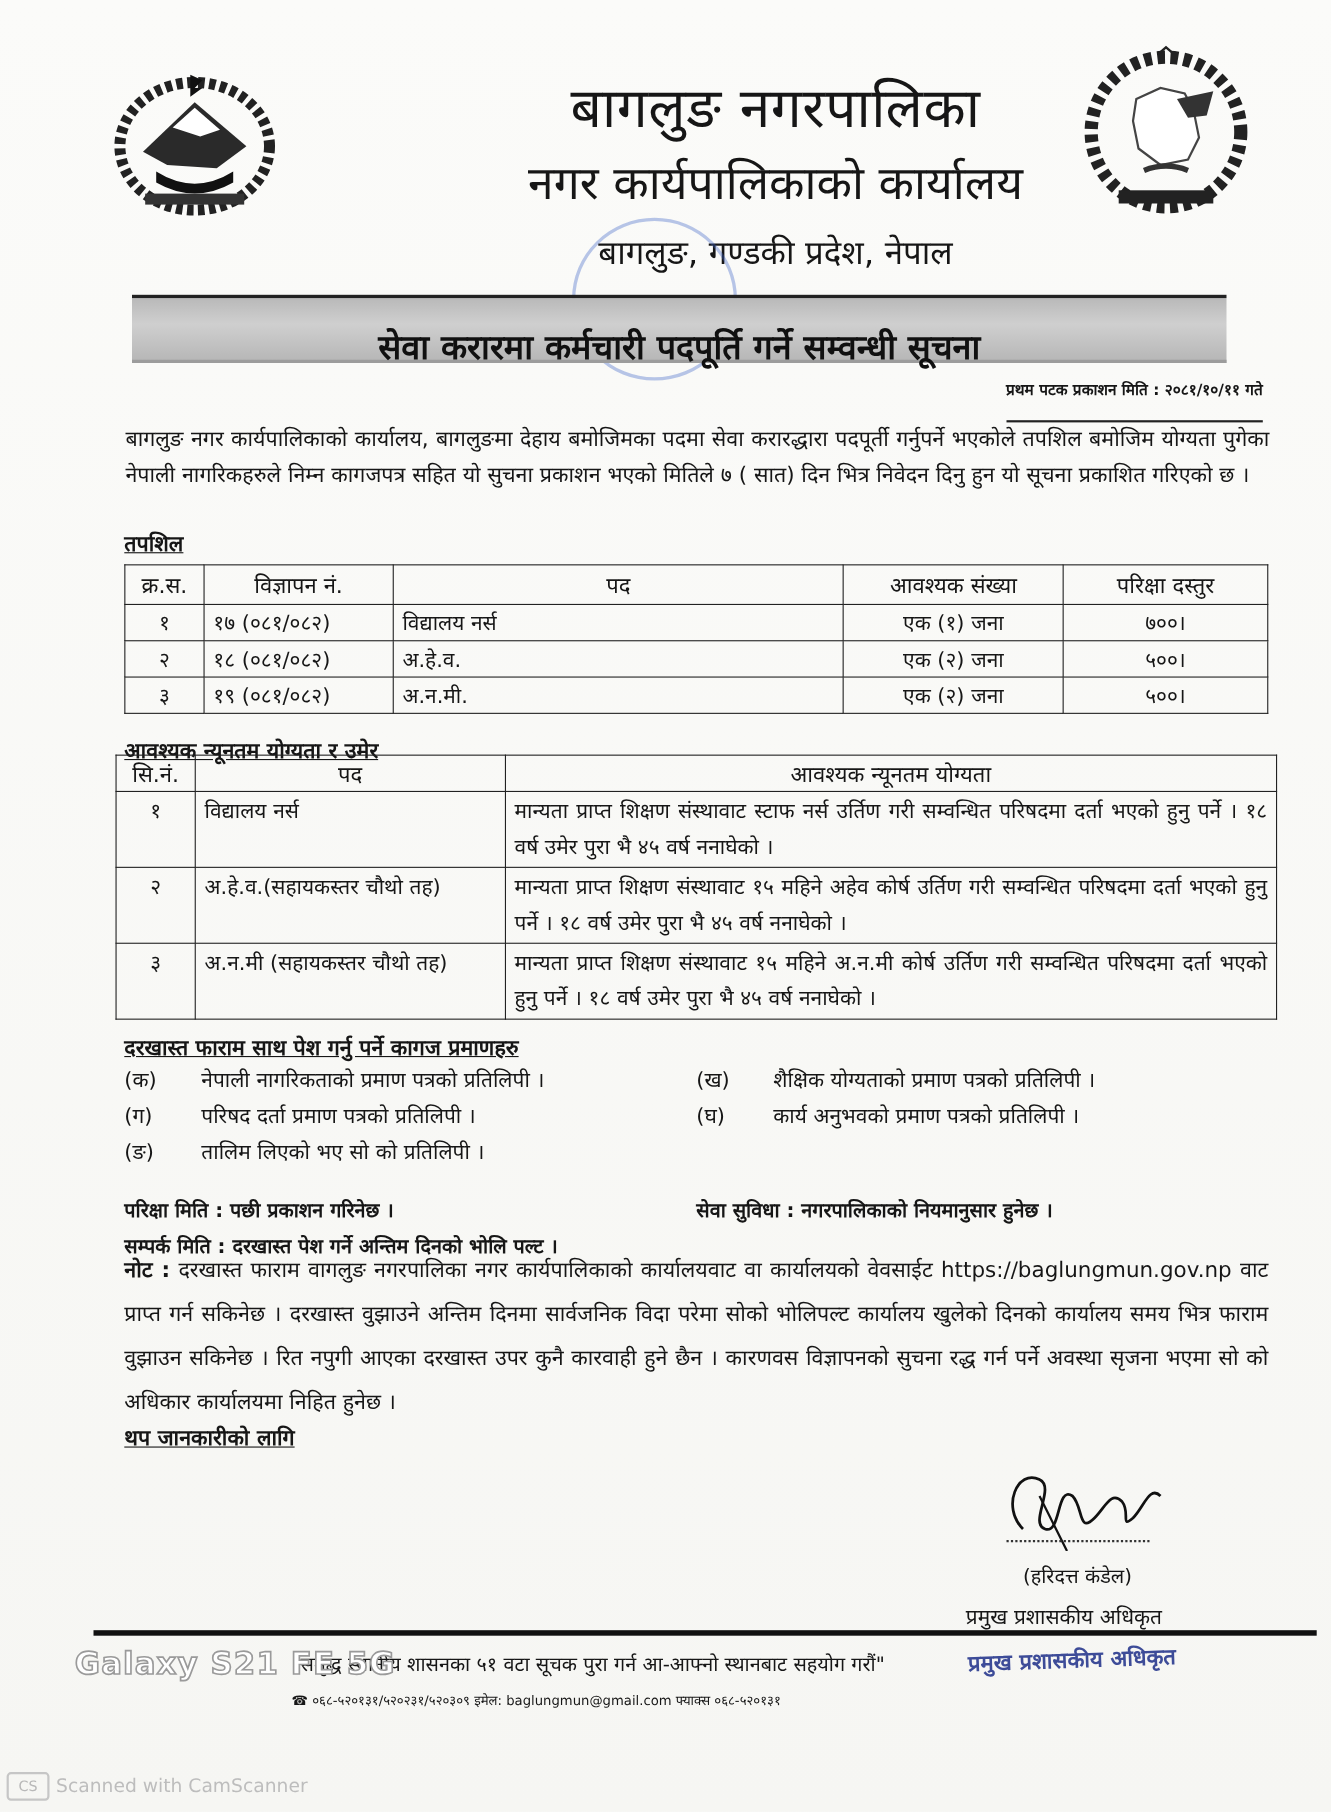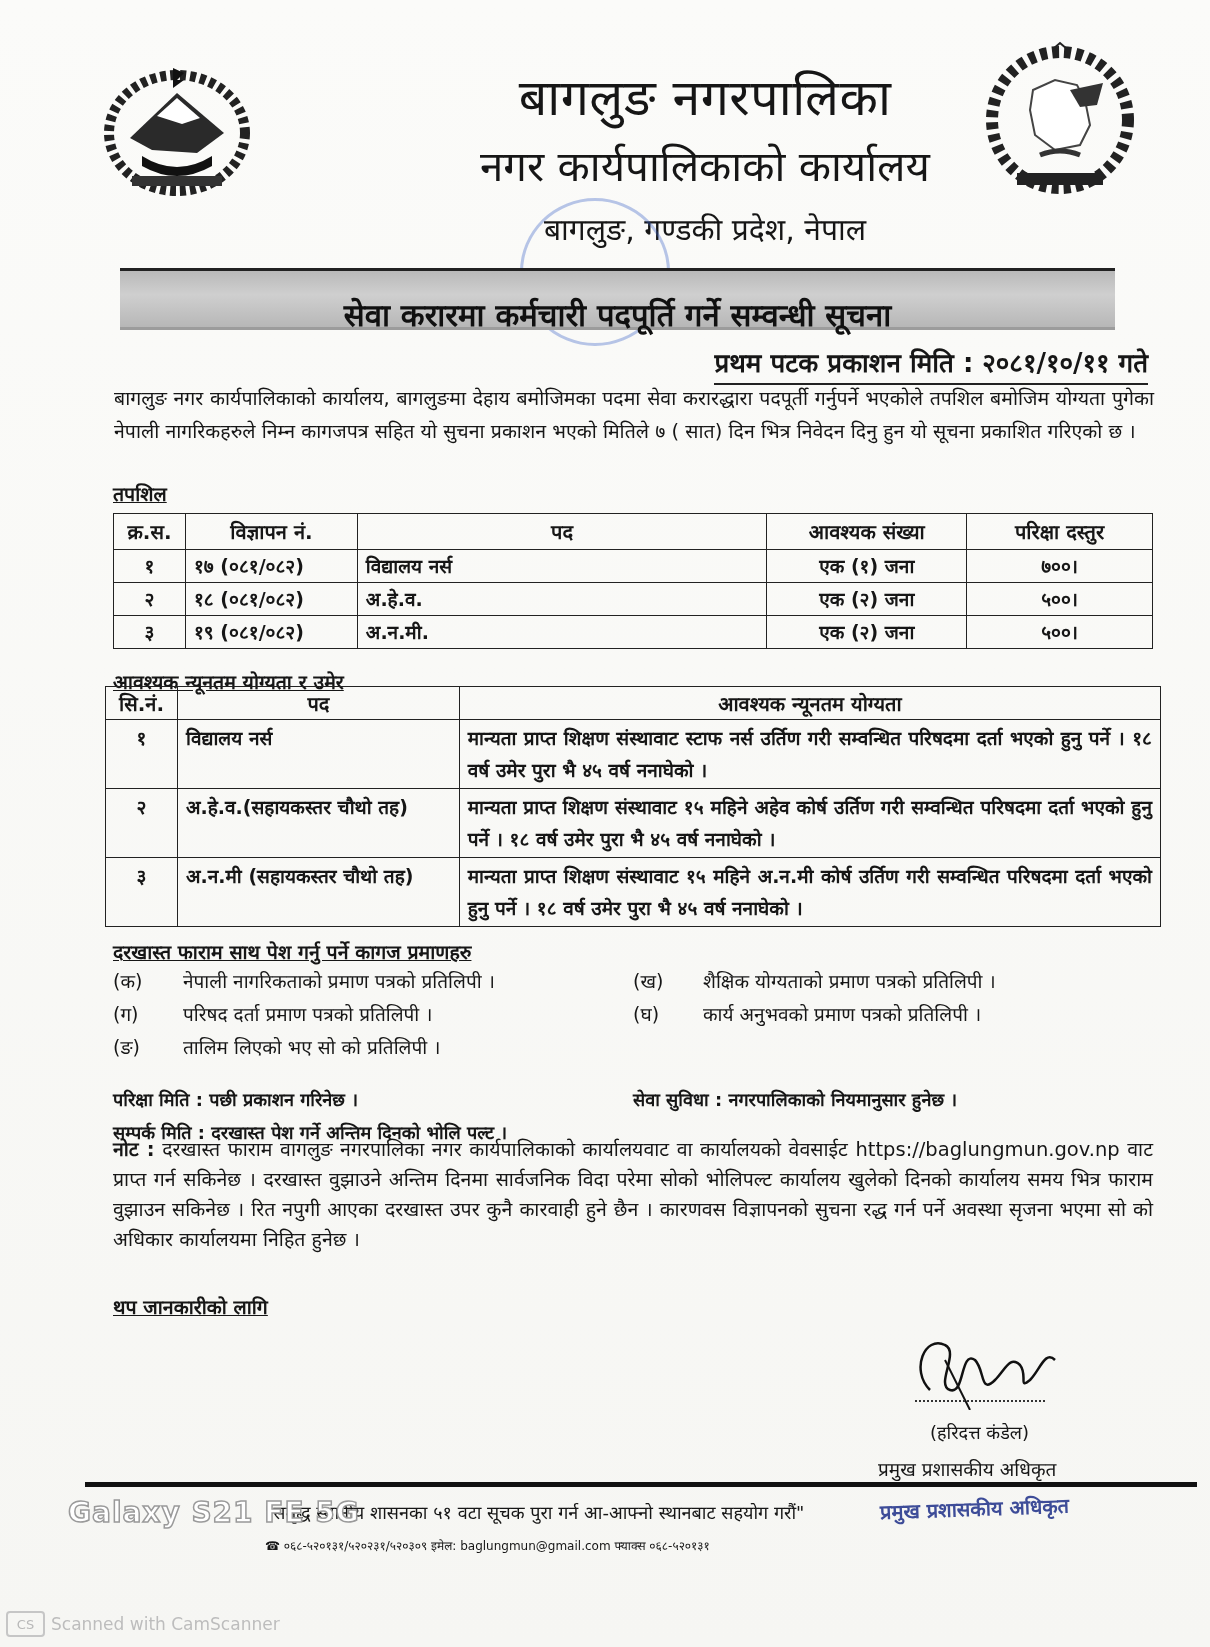--- a/index.html
+++ b/index.html
@@ -12,44 +12,44 @@
   .logo-left { left: 102px; top: 58px; width: 150px; height: 140px; }
   .logo-right { left: 985px; top: 35px; width: 150px; height: 165px; }
   .hdr-line { position: absolute; left: 0; width: 1210px; text-align: center; font-family: "DejaVu Sans", sans-serif; }
   .hdr-1 { top: 62px; font-size: 50px; left: 100px; letter-spacing: 0.5px; }
   .hdr-2 { top: 136px; font-size: 42px; left: 100px; }
   .hdr-3 { top: 208px; font-size: 30px; left: 100px; }
 
   .title-band { position: absolute; left: 120px; top: 268px; width: 995px; height: 62px; background: linear-gradient(180deg,#b9b9b9 0%,#cfcfcf 40%,#b5b5b5 100%); border-top: 3px solid #222; box-shadow: inset 0 -3px 0 #9c9c9c; }
   .title-text { position: absolute; left: 0; right: 0; top: 10px; text-align: center; font-size: 31px; font-weight: bold; color: #101010; margin-top: 12px; }
 
-  .pubdate { position: absolute; right: 62px; top: 344px; font-size: 26px; font-weight: bold; border-bottom: 2px solid #222; padding-bottom: 3px; }
+  .pubdate { position: absolute; right: 62px; top: 344px; font-size: 14px; font-weight: bold; border-bottom: 2px solid #222; padding-bottom: 19px; }
 
   .intro { position: absolute; left: 114px; top: 382px; width: 1040px; font-size: 19.5px; line-height: 33px; text-align: justify; }
 
   .section-label { position: absolute; font-size: 19.5px; font-weight: bold; text-decoration: underline; }
 
   table { border-collapse: collapse; position: absolute; font-size: 19px; }
-  td, th { border: 1.5px solid #222; padding: 0 8px; font-weight: bold; vertical-align: top; margin-left: 28px; }
+  td, th { border: 1.5px solid #222; padding: 0 8px; font-weight: normal; vertical-align: top; margin-left: 28px; }
   .t1 { left: 113px; top: 513px; width: 1040px; }
   .t1 th { height: 36px; text-align: center; font-size: 20px; vertical-align: middle; }
   .t1 td { height: 33px; vertical-align: middle; }
   .center { text-align: center; }
 
   .t2 { left: 105px; top: 686px; width: 1056px; }
   .t2 th { height: 33px; text-align: center; font-size: 20px; vertical-align: middle; }
   .t2 td { line-height: 32px; padding-top: 2px; padding-bottom: 2px; }
 
   .docs { position: absolute; left: 113px; top: 968px; width: 1040px; font-size: 19px; }
   .doc-row { position: absolute; height: 32px; }
   .doc-key { position: absolute; left: 0; }
   .doc-val { position: absolute; left: 70px; white-space: nowrap; }
 
   .info-line { position: absolute; font-size: 18px; font-weight: bold; white-space: nowrap; margin-top: 20px; }
-  .note { position: absolute; left: 113px; top: 1135px; width: 1040px; font-size: 19.5px; line-height: 30px; text-align: justify; }
+  .note { position: absolute; left: 113px; top: 1135px; width: 1040px; font-size: 19.5px; line-height: 40px; text-align: justify; }
   .note b { font-weight: bold; }
 
   .contact-line { position: absolute; left: 113px; top: 1321px; font-size: 19.5px; }
 
   .sig-area { position: absolute; left: 900px; top: 1330px; width: 200px; height: 80px; }
   .sig-dots { position: absolute; left: 915px; top: 1400px; width: 130px; border-bottom: 2px dotted #333; }
   .sig-name { position: absolute; left: 930px; top: 1420px; font-size: 18px; }
   .sig-title { position: absolute; left: 878px; top: 1456px; font-size: 19px; }
 
   .footer-rule { position: absolute; left: 85px; top: 1482px; width: 1112px; height: 5px; background: #111; }

